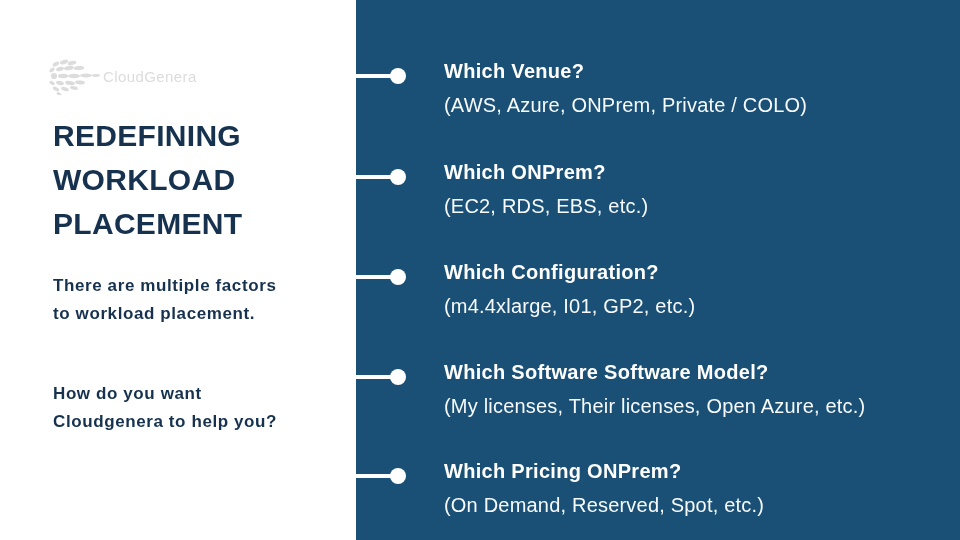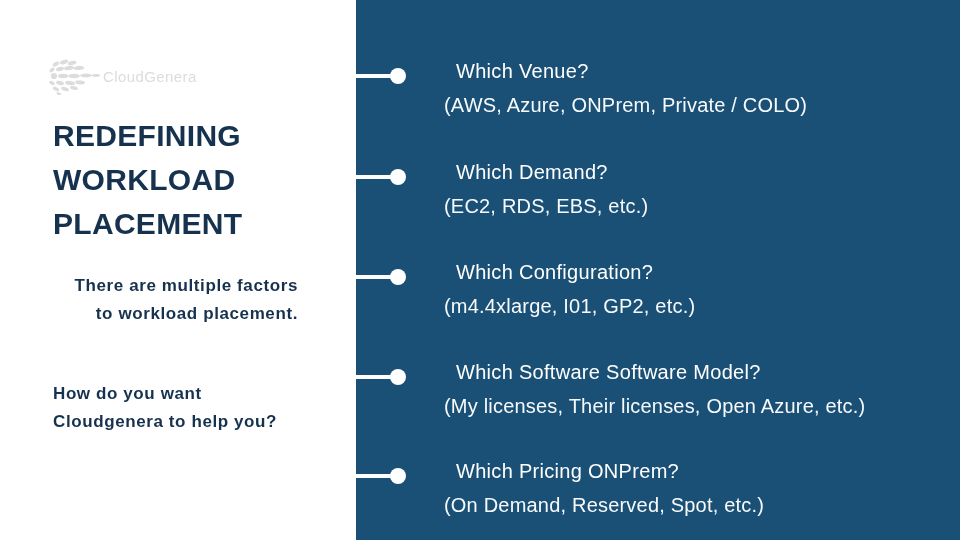--- a/index.html
+++ b/index.html
@@ -69,21 +69,21 @@
   .para {
     position: absolute;
     left: 53px;
     width: 245px;
     font-size: 17px;
     line-height: 28px;
     font-weight: 700;
     letter-spacing: 0.6px;
     color: #16324f;
   }
-  .para-1 { top: 272px; text-align: right; }
+  .para-1 { top: 272px; }
   .para-2 { top: 380px; }
 
   
   .right-panel {
     position: absolute;
     left: 356px;
     top: 0;
     width: 604px;
     height: 540px;
     background: #1b5076;
@@ -120,26 +120,25 @@
     background: #ffffff;
   }
   .item-text {
     position: absolute;
     left: 88px;
     top: 0;
     width: 510px;
   }
   .item-title {
     font-size: 20px;
-    font-weight: 400;
+    font-weight: 700;
     color: #ffffff;
     letter-spacing: 0.3px;
     line-height: 24px;
     white-space: nowrap;
-    margin-left: 12px;
   }
   .item-sub {
     margin-top: 12px;
     font-size: 20px;
     font-weight: 400;
     color: #f7fafc;
     letter-spacing: 0.2px;
     line-height: 20px;
     white-space: nowrap;
   }
@@ -197,21 +196,21 @@
         <div class="item-sub">(AWS, Azure, ONPrem, Private / COLO)</div>
       </div>
     </div>
 
     <div class="item" style="top:160px;">
       <div class="bullet-wrap">
         <div class="bullet-line"></div>
         <div class="bullet-dot"></div>
       </div>
       <div class="item-text">
-        <div class="item-title">Which Demand?</div>
+        <div class="item-title">Which ONPrem?</div>
         <div class="item-sub">(EC2, RDS, EBS, etc.)</div>
       </div>
     </div>
 
     <div class="item" style="top:260px;">
       <div class="bullet-wrap">
         <div class="bullet-line"></div>
         <div class="bullet-dot"></div>
       </div>
       <div class="item-text">

